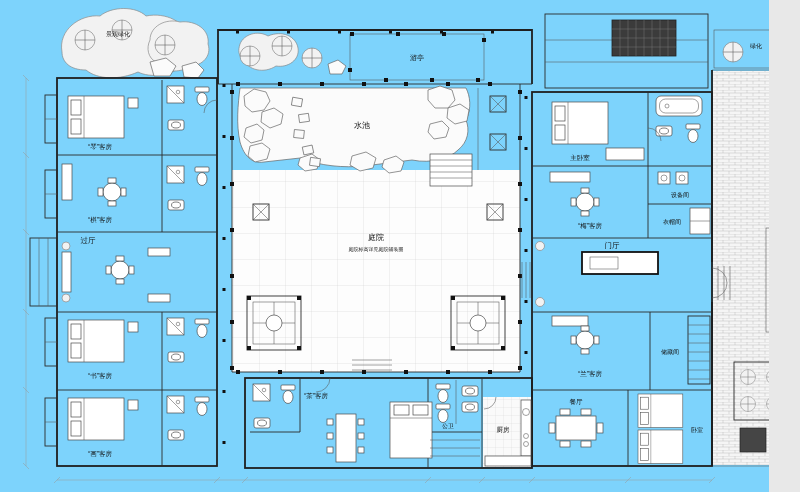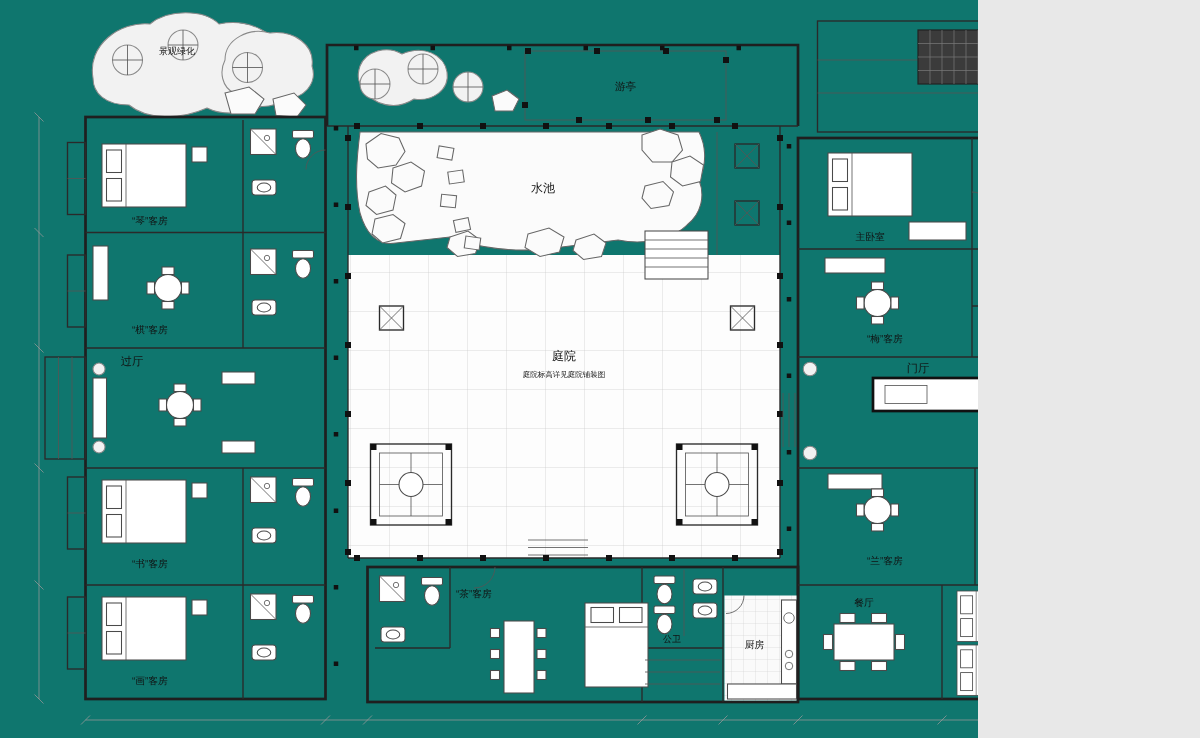--- a/index.html
+++ b/index.html
@@ -1,16 +1,16 @@
 <!DOCTYPE html>
 <html><head>
 <meta charset="utf-8">
 <style>
   html,body{margin:0;padding:0;background:#e8e8e8;font-family:"Liberation Sans",sans-serif;}
-  .sheet{position:relative;width:652px;height:492px;background:#0f766e;overflow:hidden;}
+  .sheet{position:relative;width:769px;height:492px;background:#7dd3fc;overflow:hidden;}
   svg{position:absolute;left:0;top:0;}
   .w2{stroke:#1f1f1f;stroke-width:1.8;fill:none;}
   .w1{stroke:#2a2a2a;stroke-width:0.9;fill:none;}
   .w05{stroke:#555;stroke-width:0.55;fill:none;}
   .furn{fill:#ffffff;stroke:#4a4a4a;stroke-width:0.7;}
   .rock{fill:#fbfbfb;stroke:#666;stroke-width:0.7;}
   .veg{fill:#f2f2f2;stroke:#8a8a8a;stroke-width:0.7;}
   .col{stroke:#111;fill:none;stroke-linecap:butt;}
   .dim{stroke:#999;stroke-width:0.5;fill:none;}
   .lbl{font-family:"Liberation Sans",sans-serif;fill:#111;text-anchor:middle;}

